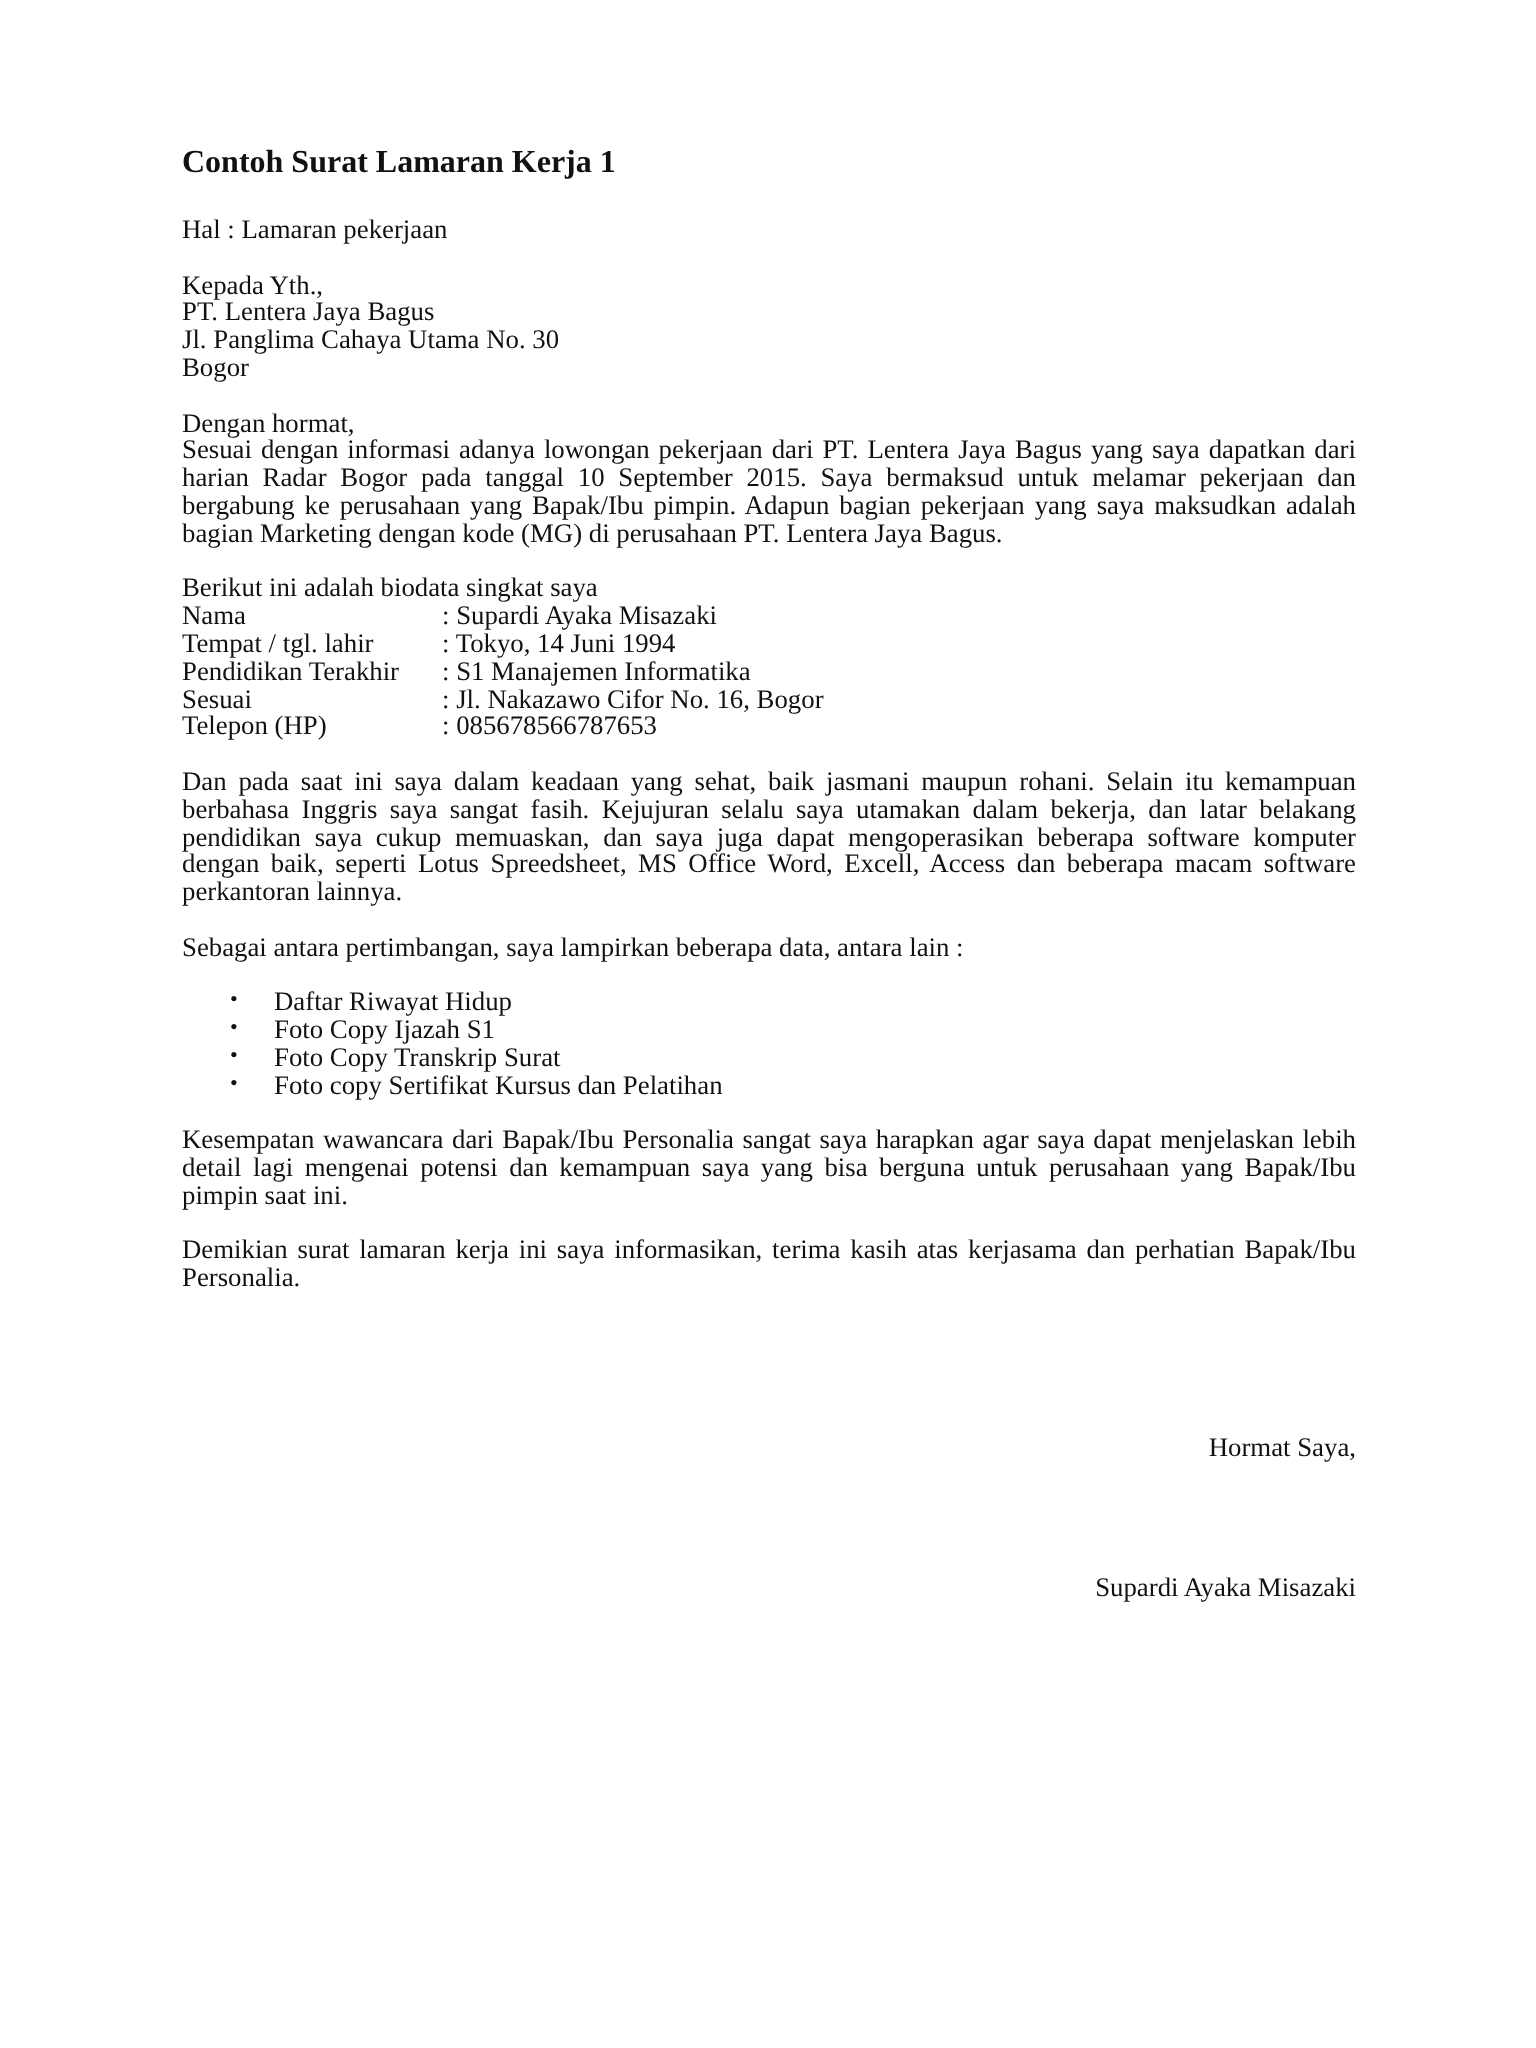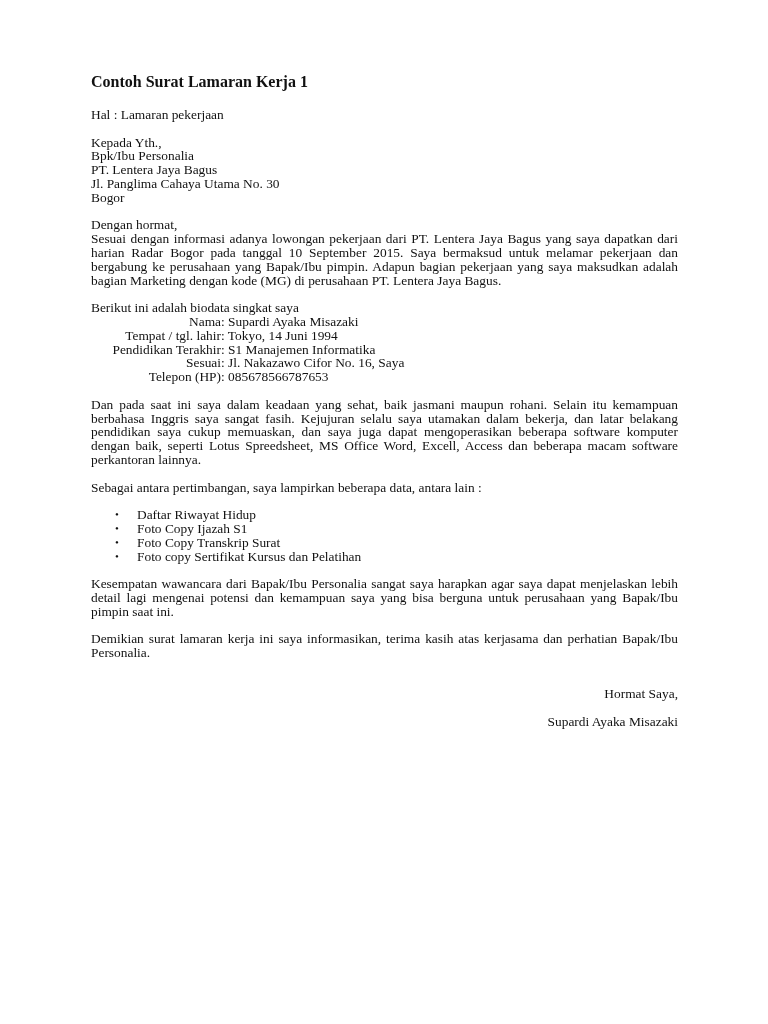--- a/index.html
+++ b/index.html
@@ -4,37 +4,36 @@
 <style>
   html, body { margin: 0; padding: 0; background: #ffffff; }
   body { width: 768px; height: 1024px; position: relative; overflow: hidden;
          font-family: "Liberation Serif", "DejaVu Serif", serif; color: #111; }
   .page { position: absolute; left: 91px; top: 70px; width: 587px; font-size: 13.4px; line-height: 13.8px; }
   h1 { font-size: 16px; font-weight: bold; margin: 0 0 14px 0; line-height: 24px; }
   p { margin: 0; }
   .gap { height: 13.8px; }
   .just { text-align: justify; text-align-last: left; }
   .bio-row { display: flex; }
-  .bio-label { width: 130px; text-align: right; }
+  .bio-label { width: 130px; }
   ul { margin: 0; padding: 0; list-style: none; }
   ul li { position: relative; padding-left: 46px; }
   ul li::before { content: "\2022"; position: absolute; left: 24px; top: 0; font-size: 11px; }
-  .sig { text-align: right; }
+  .sig { text-align: right; margin-top: 43px; }
 </style>
 </head>
 <body>
 
 <div class="page">
   <h1>Contoh Surat Lamaran Kerja 1</h1>
   <p>Hal : Lamaran pekerjaan</p>
   <div class="gap"></div>
 
   <div>
     <p>Kepada Yth.,</p>
-    <p>Bpk/Ibu Personalia</p>
     <p>PT. Lentera Jaya Bagus</p>
     <p>Jl. Panglima Cahaya Utama No. 30</p>
     <p>Bogor</p>
   </div>
   <div class="gap"></div>
 
   <p>Dengan hormat,</p>
   <p class="just">Sesuai dengan informasi adanya lowongan pekerjaan dari PT. Lentera Jaya Bagus yang saya dapatkan dari harian Radar Bogor pada tanggal 10 September 2015. Saya bermaksud untuk melamar pekerjaan dan bergabung ke perusahaan yang Bapak/Ibu pimpin. Adapun bagian pekerjaan yang saya maksudkan adalah bagian Marketing dengan kode (MG) di perusahaan PT. Lentera Jaya Bagus.</p>
   <div class="gap"></div>
 
@@ -47,21 +46,21 @@
     <div class="bio-row">
       <span class="bio-label">Tempat / tgl. lahir</span>
       <span>: Tokyo, 14 Juni 1994</span>
     </div>
     <div class="bio-row">
       <span class="bio-label">Pendidikan Terakhir</span>
       <span>: S1 Manajemen Informatika</span>
     </div>
     <div class="bio-row">
       <span class="bio-label">Sesuai</span>
-      <span>: Jl. Nakazawo Cifor No. 16, Saya</span>
+      <span>: Jl. Nakazawo Cifor No. 16, Bogor</span>
     </div>
     <div class="bio-row">
       <span class="bio-label">Telepon (HP)</span>
       <span>: 085678566787653</span>
     </div>
   </div>
   <div class="gap"></div>
 
   <p class="just">Dan pada saat ini saya dalam keadaan yang sehat, baik jasmani maupun rohani. Selain itu kemampuan berbahasa Inggris saya sangat fasih. Kejujuran selalu saya utamakan dalam bekerja, dan latar belakang pendidikan saya cukup memuaskan, dan saya juga dapat mengoperasikan beberapa software komputer dengan baik, seperti Lotus Spreedsheet, MS Office Word, Excell, Access dan beberapa macam software perkantoran lainnya.</p>
   <div class="gap"></div>

